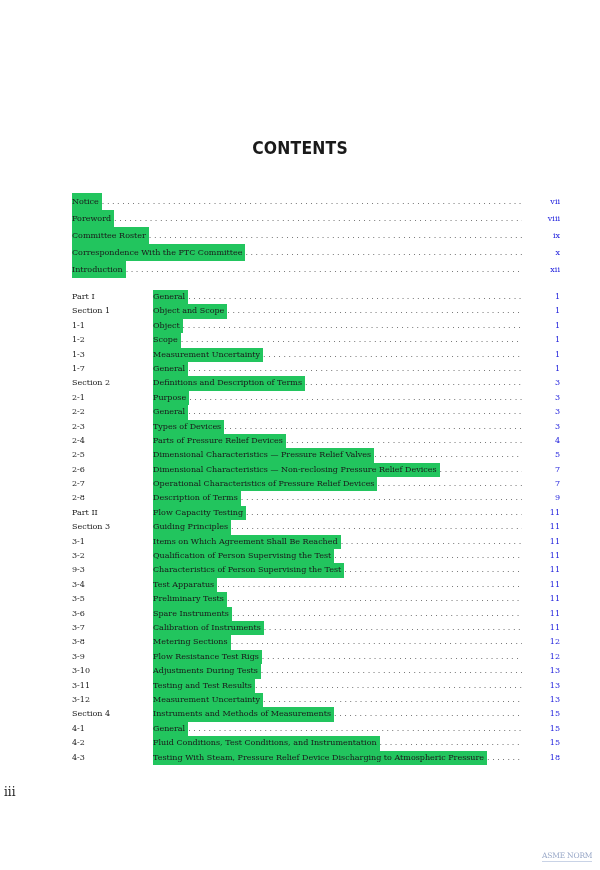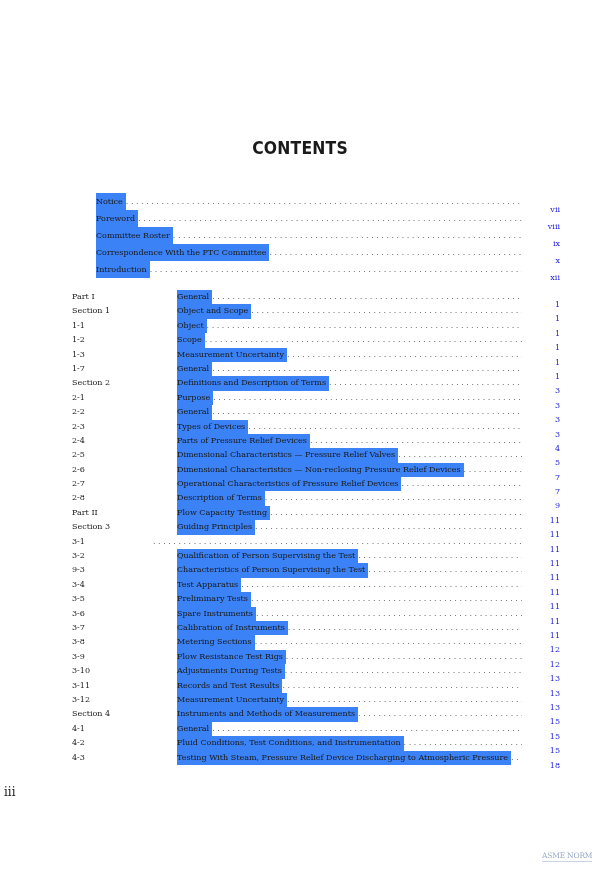--- a/index.html
+++ b/index.html
@@ -8,24 +8,24 @@
   .title { position:absolute; top:138px; left:0; width:600px; text-align:center;
            font-family:"DejaVu Sans", sans-serif; font-weight:bold; font-size:17px;
            letter-spacing:0.2px; transform:scaleX(0.92); }
   .toc { position:absolute; left:72px; width:488px; }
   .row { position:relative; height:14.4px; font-size:8px; line-height:14.4px; white-space:nowrap; }
   .front .row { height:17px; line-height:17px; }
   .num { position:absolute; left:0; top:0; }
   .entry { position:absolute; top:0; right:38px; display:flex; overflow:hidden; }
   .front .entry { left:0; }
   .main .entry { left:81px; }
-  .lbl { flex:0 0 auto; padding-right:3px; background:#3b82f6;margin-left:24px; }
+  .lbl { flex:0 0 auto; padding-right:3px; background:#22c55e; }
   .dots { flex:1 1 auto; overflow:hidden; letter-spacing:2.6px; color:#333; }
   .dots::before { content:". . . . . . . . . . . . . . . . . . . . . . . . . . . . . . . . . . . . . . . . . . . . . . . . . . . . . . . . . . . . . . . . . . . . . . . . . . . . . . . . . . . . . . . . . . . . . ."; letter-spacing:0; }
-  .page { position:absolute; right:0; top:8px; color:#2222dd;margin-left:24px; }
+  .page { position:absolute; right:0; top:0; color:#2222dd;margin-left:24px; }
   .bold .num, .bold .lbl { font-weight:normal; }
   .footer { position:absolute; top:785px; left:4px; width:600px; font-size:12px; }
   .logo { position:absolute; left:542px; top:851px; font-size:7.5px; color:#9aa9c8;
           font-family:"DejaVu Serif", serif; letter-spacing:-0.2px; }
   .logo .bar { display:block; height:1px; margin-top:1px; background:#c9d3e6; width:100%; }
 </style>
 </head>
 <body>
 
 <div class="title">CONTENTS</div>
@@ -201,20 +201,21 @@
       <span class="num">Section 3</span>
       <div class="entry">
         <span class="lbl">Guiding Principles</span>
         <span class="dots"></span>
       </div>
       <span class="page">11</span>
     </div>
     <div class="row">
       <span class="num">3-1</span>
       <div class="entry">
+        <span class="lbl">Items on Which Agreement Shall Be Reached</span>
         <span class="dots"></span>
       </div>
       <span class="page">11</span>
     </div>
     <div class="row">
       <span class="num">3-2</span>
       <div class="entry">
         <span class="lbl">Qualification of Person Supervising the Test</span>
         <span class="dots"></span>
       </div>
@@ -280,21 +281,21 @@
       <span class="num">3-10</span>
       <div class="entry">
         <span class="lbl">Adjustments During Tests</span>
         <span class="dots"></span>
       </div>
       <span class="page">13</span>
     </div>
     <div class="row">
       <span class="num">3-11</span>
       <div class="entry">
-        <span class="lbl">Records and Test Results</span>
+        <span class="lbl">Testing and Test Results</span>
         <span class="dots"></span>
       </div>
       <span class="page">13</span>
     </div>
     <div class="row">
       <span class="num">3-12</span>
       <div class="entry">
         <span class="lbl">Measurement Uncertainty</span>
         <span class="dots"></span>
       </div>

